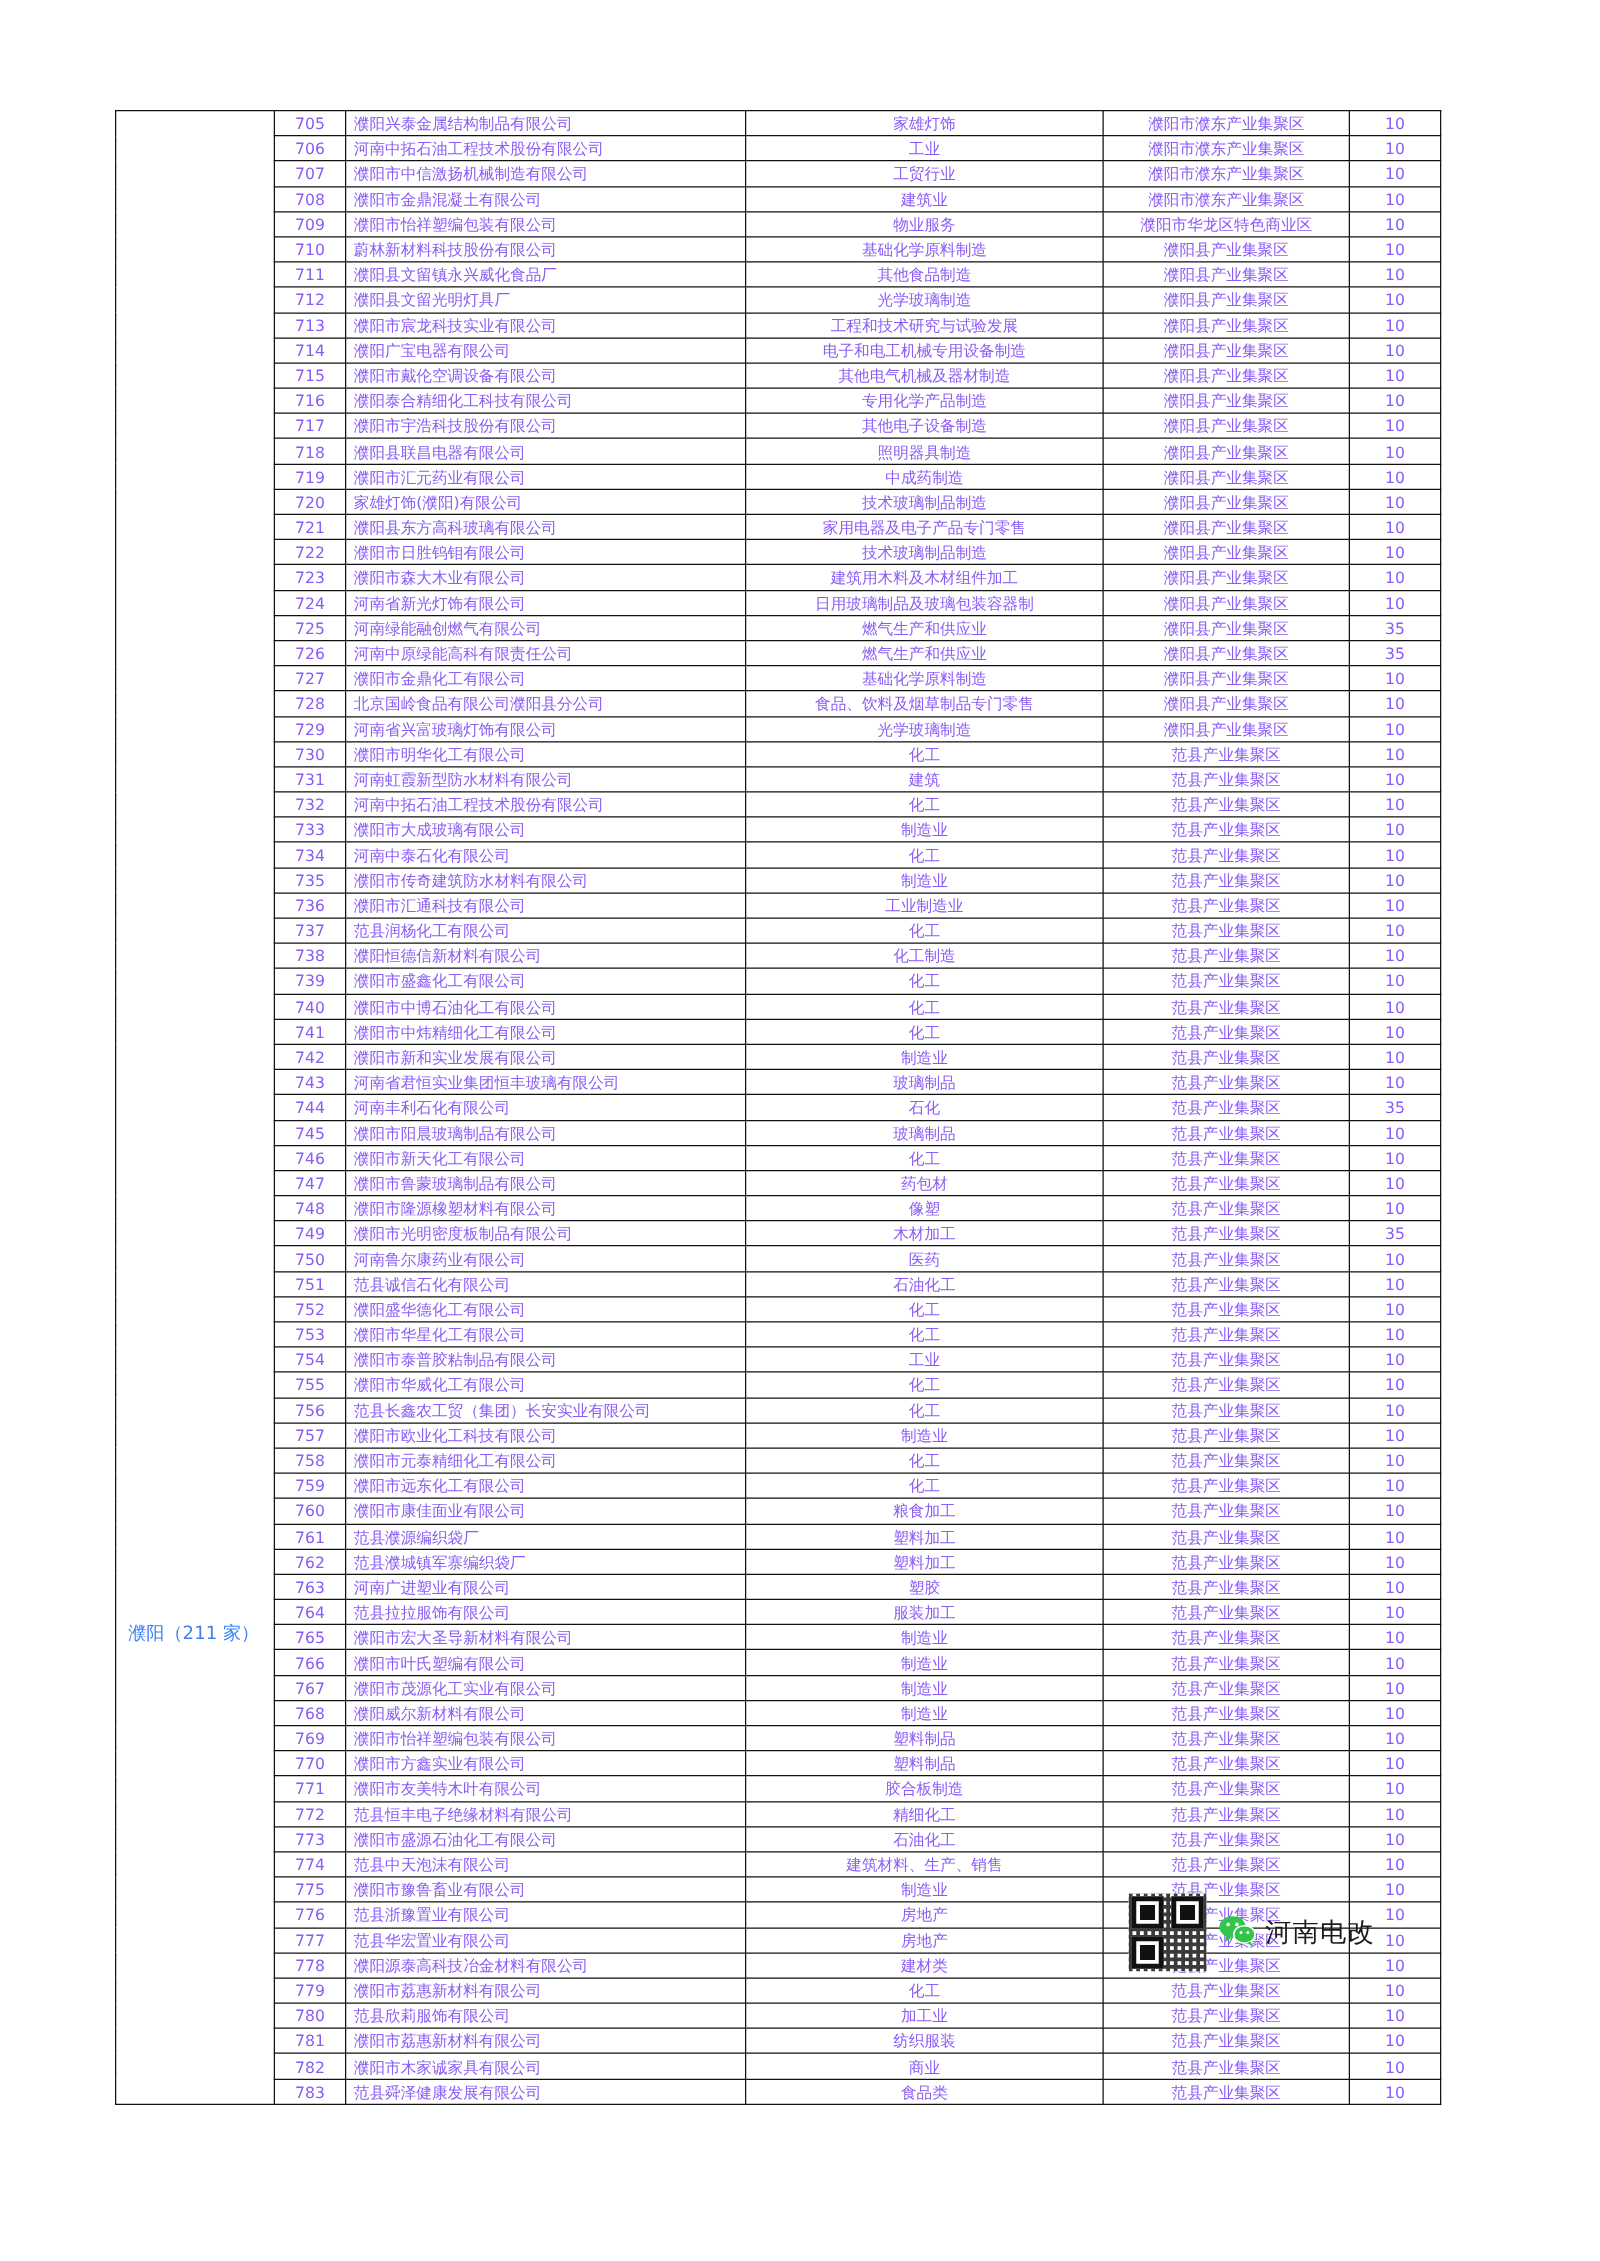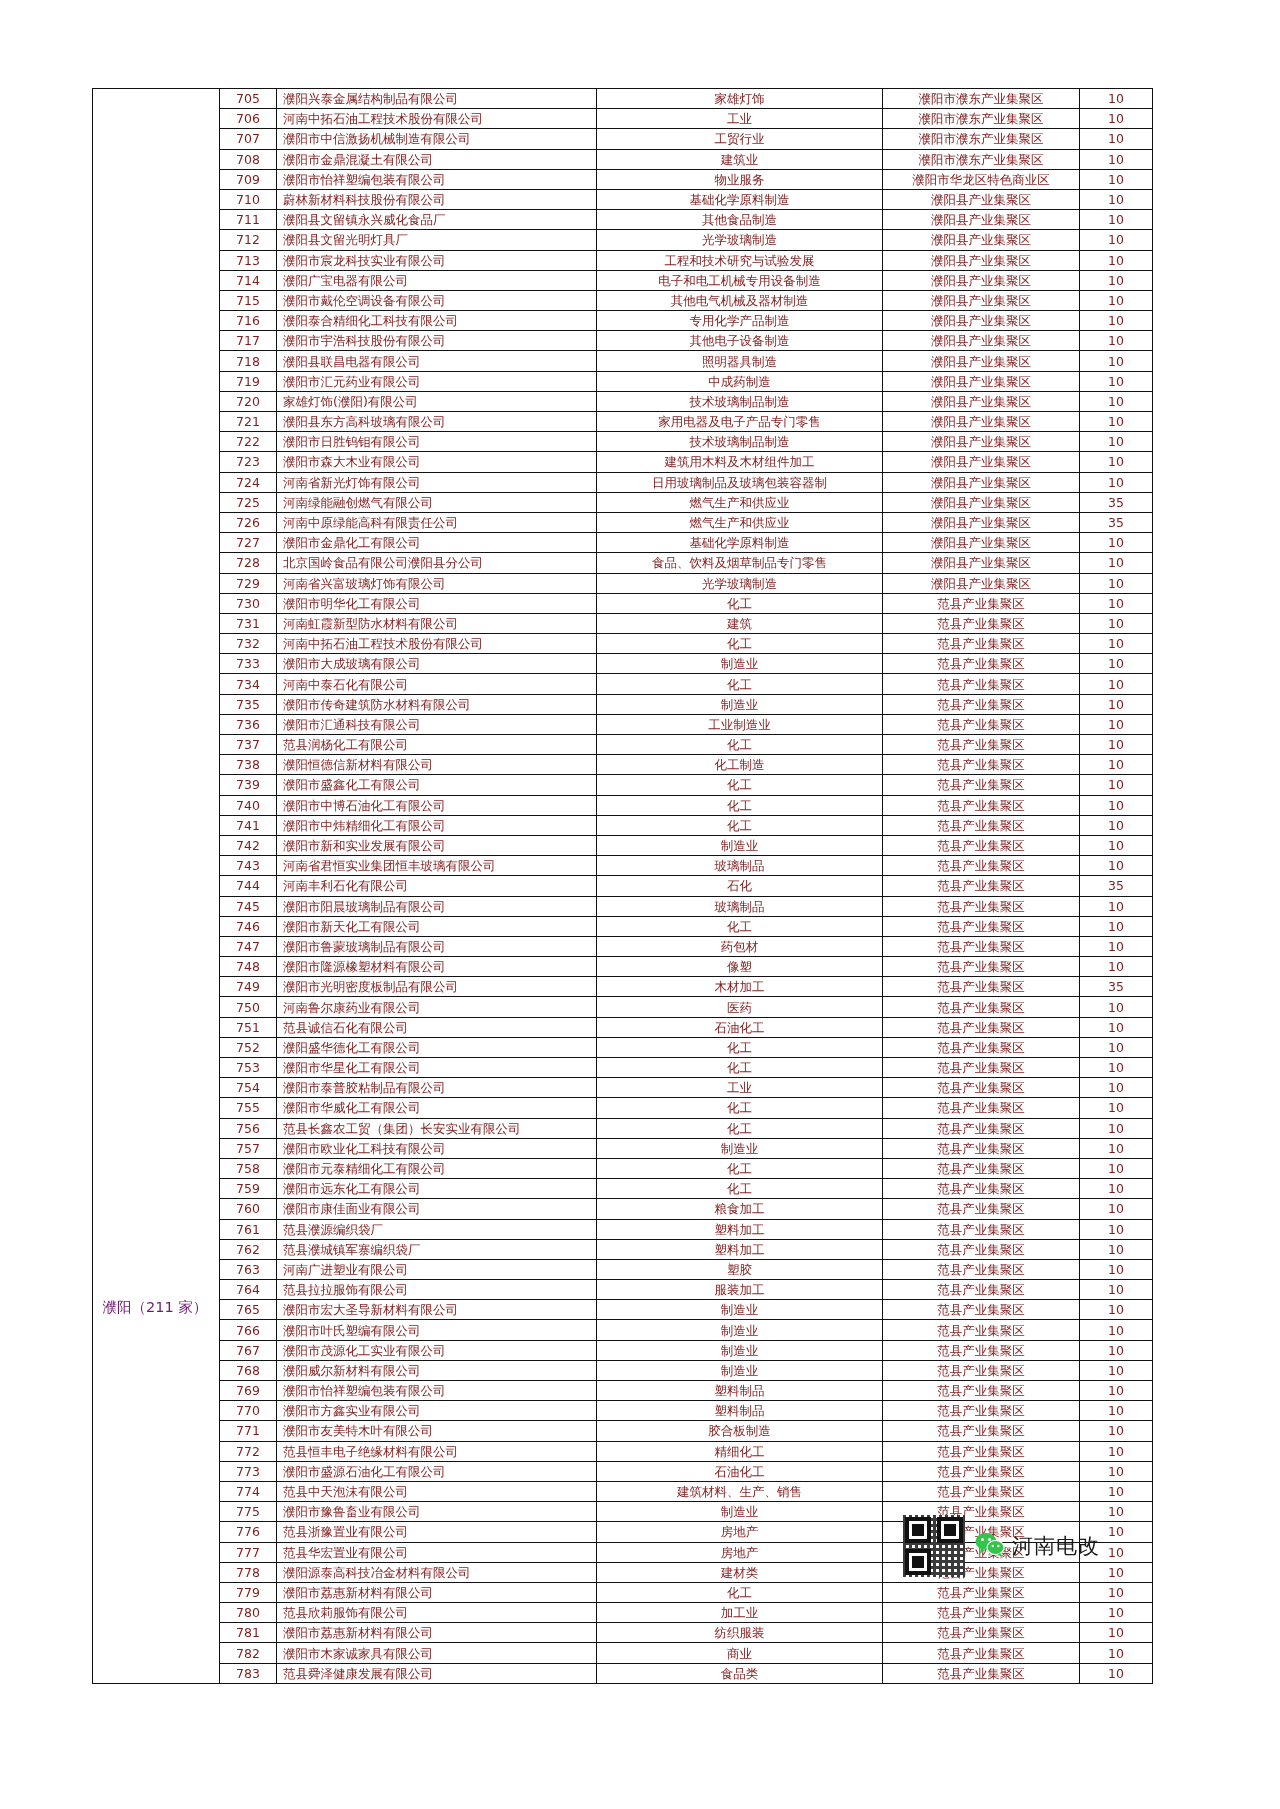--- a/index.html
+++ b/index.html
@@ -23,21 +23,21 @@
   .table-wrap {
     position: absolute;
     left: 92px;
     top: 88px;
     width: 1048px;
   }
   table.main {
     border-collapse: collapse;
     table-layout: fixed;
     width: 1048px;
-    color: #7f1d1d;
+    color: #8b5cf6;
   }
   table.main td {
     border: 1px solid #111;
     height: 19.2px;
     line-height: 17px;
     padding: 0;
     font-size: 12.5px;
     vertical-align: middle;
     white-space: nowrap;
     overflow: hidden;
@@ -135,21 +135,21 @@
     font-family: "DejaVu Sans", "Liberation Sans", sans-serif;
   }
   .side-label {
     position: absolute;
     left: 94px;
     top: 1297px;
     width: 122px;
     text-align: center;
     font-size: 14.5px;
     line-height: 21px;
-    color: #701a75;
+    color: #3b82f6;
   }
 </style>
 </head>
 <body>
 
 <div class="page">
 
   <div class="table-wrap">
     <table class="main">
       <tbody id="tbody">

